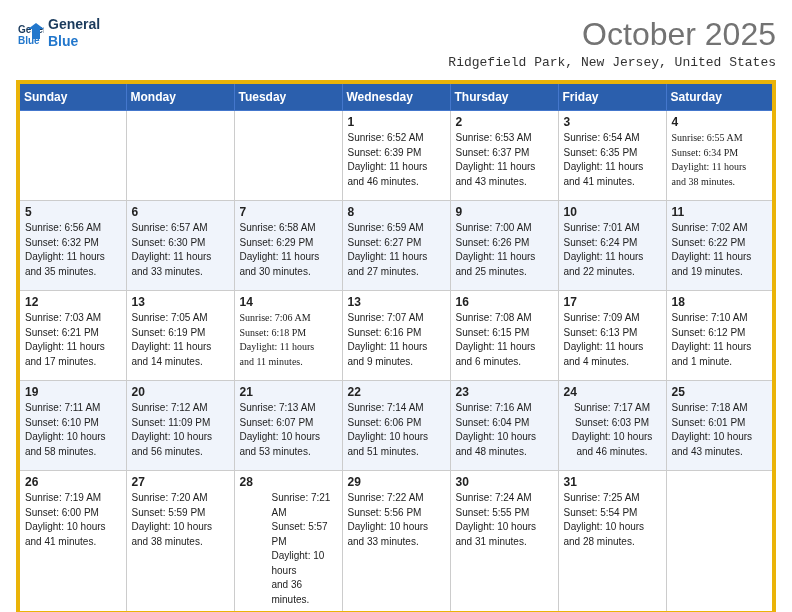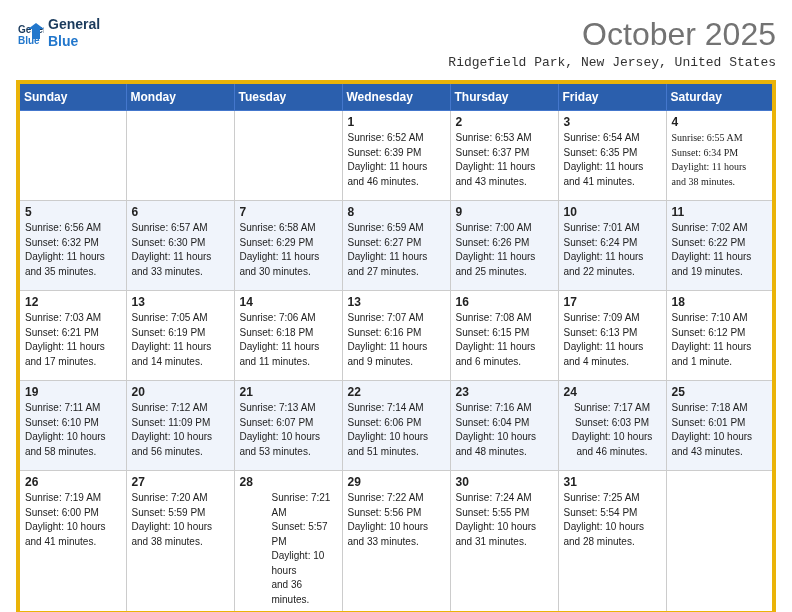--- a/index.html
+++ b/index.html
@@ -217,21 +217,21 @@
         </td>
         <td>
           <span class="day-number">13</span>
           <div class="day-info" style="white-space: pre-line;">Sunrise: 7:05 AM
 Sunset: 6:19 PM
 Daylight: 11 hours
 and 14 minutes.</div>
         </td>
         <td>
           <span class="day-number">14</span>
-          <div class="day-info" style="white-space: pre-line;">Sunrise: 7:06 AM
+          <div class="day-info" style="white-space: pre-line; font-family: Liberation Serif, serif;">Sunrise: 7:06 AM
 Sunset: 6:18 PM
 Daylight: 11 hours
 and 11 minutes.</div>
         </td>
         <td>
           <span class="day-number">13</span>
           <div class="day-info" style="white-space: pre-line;">Sunrise: 7:07 AM
 Sunset: 6:16 PM
 Daylight: 11 hours
 and 9 minutes.</div>

